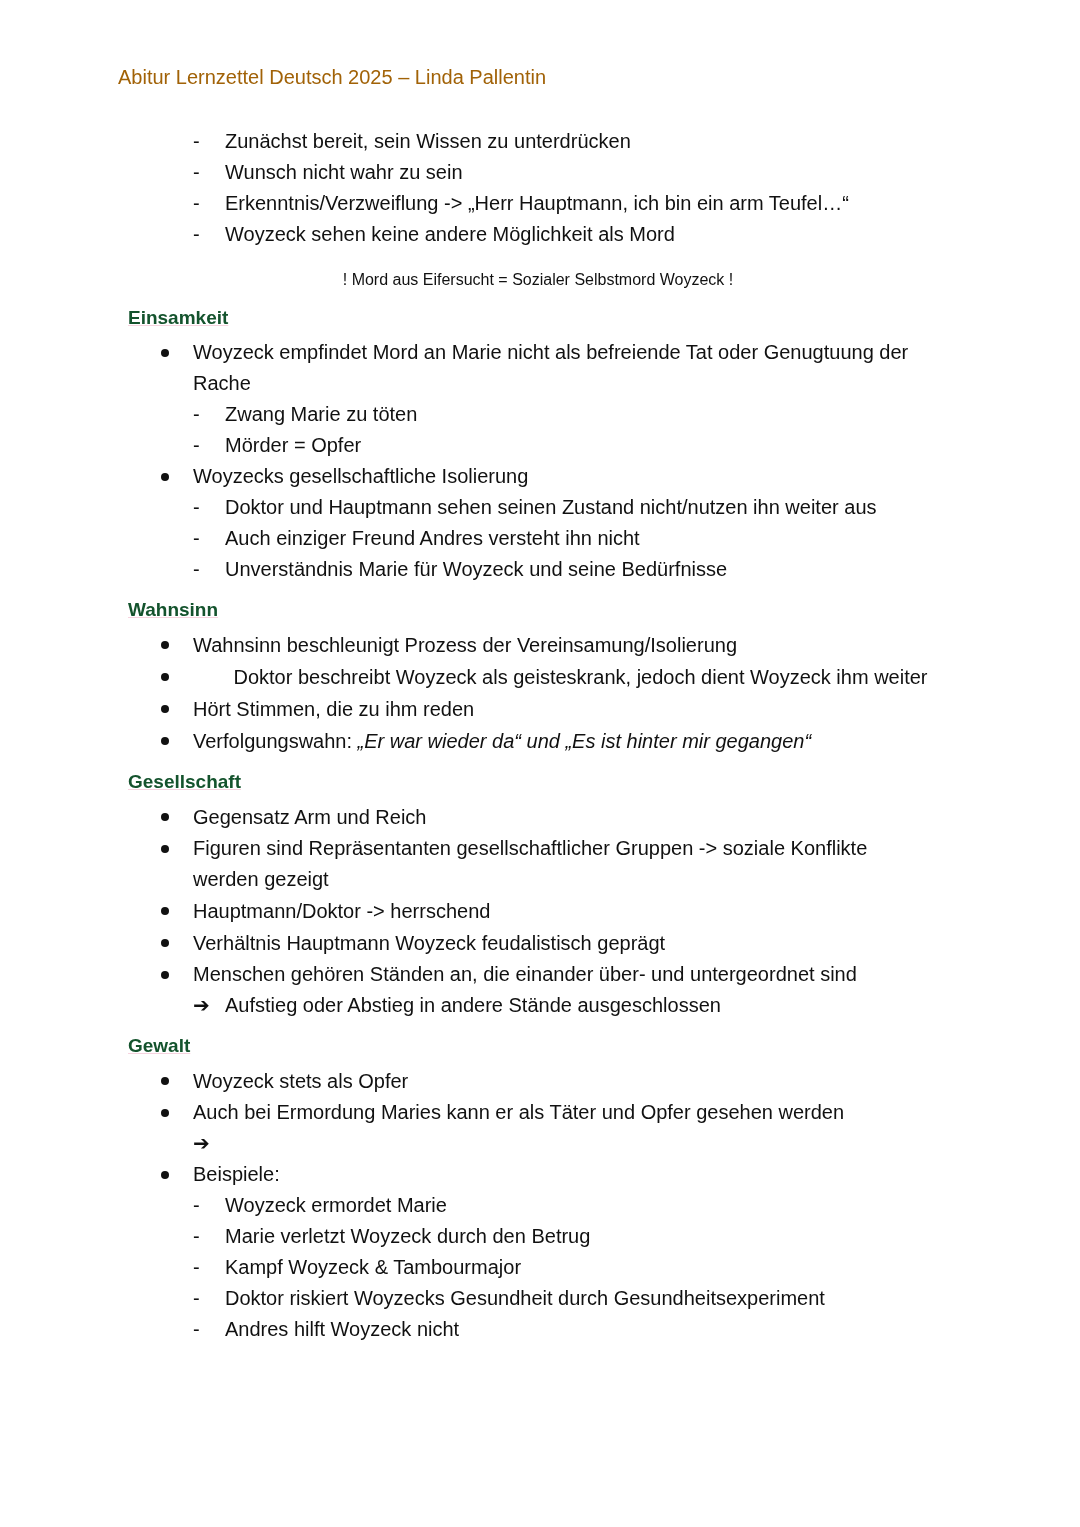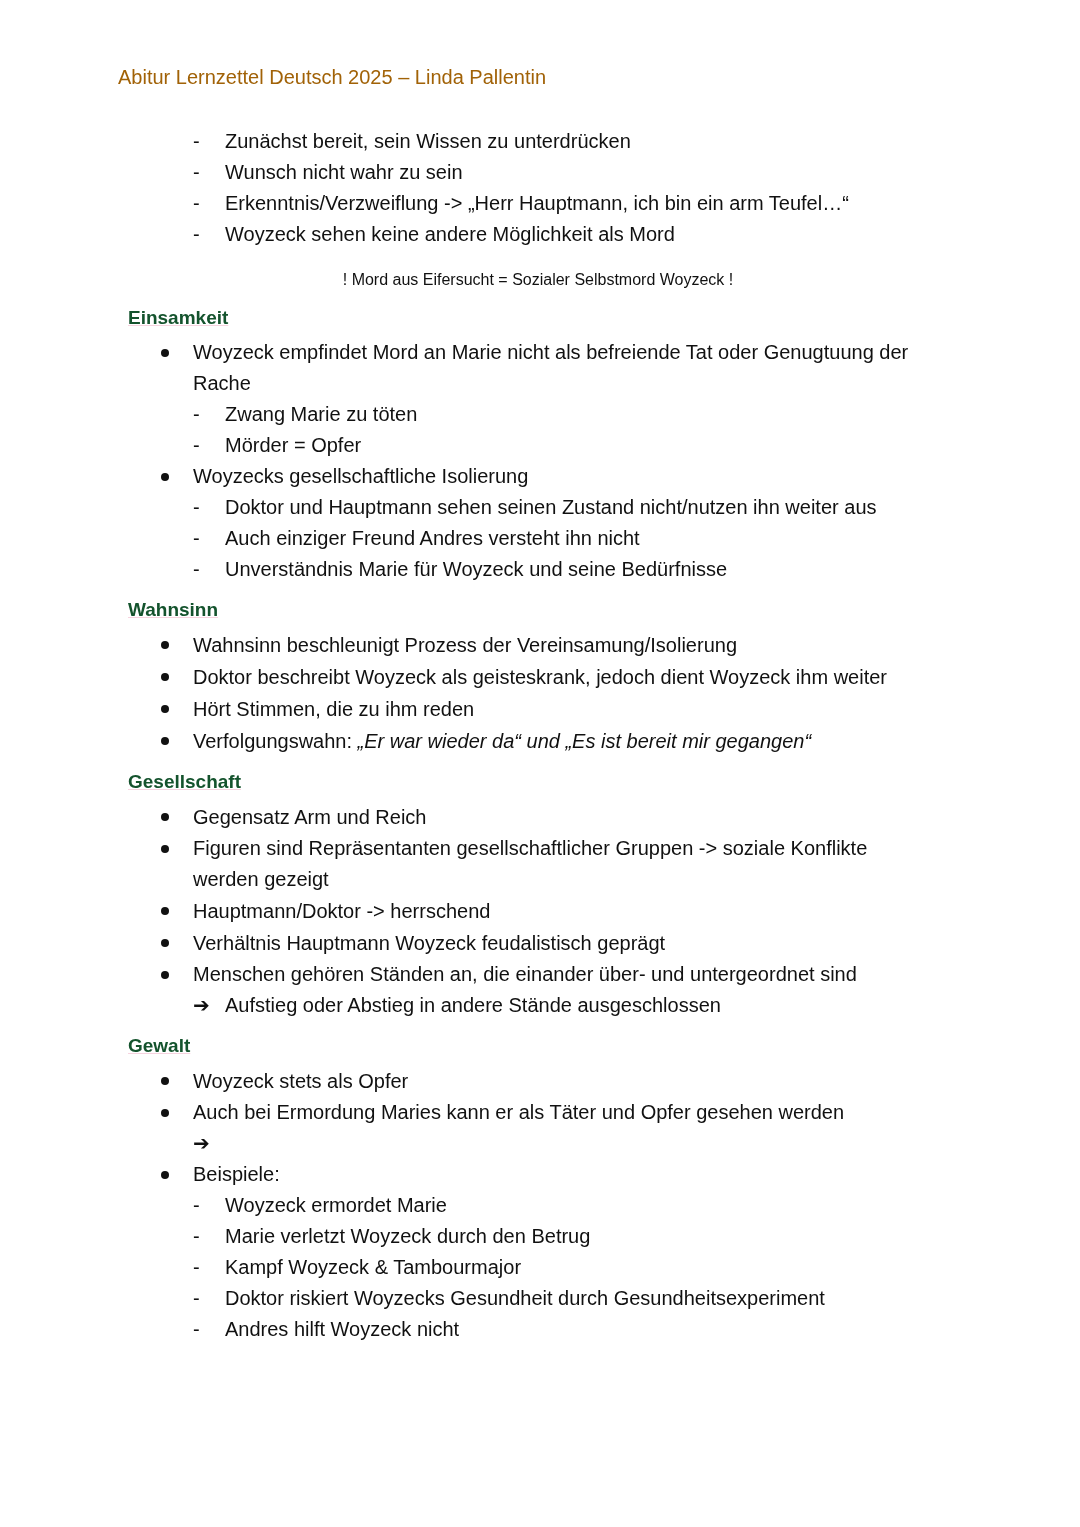--- a/index.html
+++ b/index.html
@@ -155,31 +155,31 @@
       <span>Unverständnis Marie für Woyzeck und seine Bedürfnisse</span>
     </div>
   </div>
 
   <div class="section" style="margin-top:12px;">
     <div class="section-heading">Wahnsinn</div>
     <div class="line bullet-item" style="height:32px;line-height:32px;">
       <span class="marker"></span>
       <span>Wahnsinn beschleunigt Prozess der Vereinsamung/Isolierung</span>
     </div>
-    <div class="line bullet-item" style="height:32px;line-height:32px;">
+    <div class="line bullet-item" style="height:32px;line-height:32px;text-align:center;">
       <span class="marker"></span>
       <span>Doktor beschreibt Woyzeck als geisteskrank, jedoch dient Woyzeck ihm weiter</span>
     </div>
     <div class="line bullet-item" style="height:32px;line-height:32px;">
       <span class="marker"></span>
       <span>Hört Stimmen, die zu ihm reden</span>
     </div>
     <div class="line bullet-item" style="height:32px;line-height:32px;">
       <span class="marker"></span>
-      <span>Verfolgungswahn: </span><span class="italic">„Er war wieder da“</span><span class="italic"> und </span><span class="italic">„Es ist bereit mir gegangen“</span>
+      <span>Verfolgungswahn: </span><span class="italic">„Er war wieder da“</span><span class="italic"> und </span><span class="italic">„Es ist hinter mir gegangen“</span>
     </div>
   </div>
 
   <div class="section" style="margin-top:12px;">
     <div class="section-heading">Gesellschaft</div>
     <div class="line bullet-item" style="height:32px;line-height:32px;">
       <span class="marker"></span>
       <span>Gegensatz Arm und Reich</span>
     </div>
     <div class="line bullet-item">

